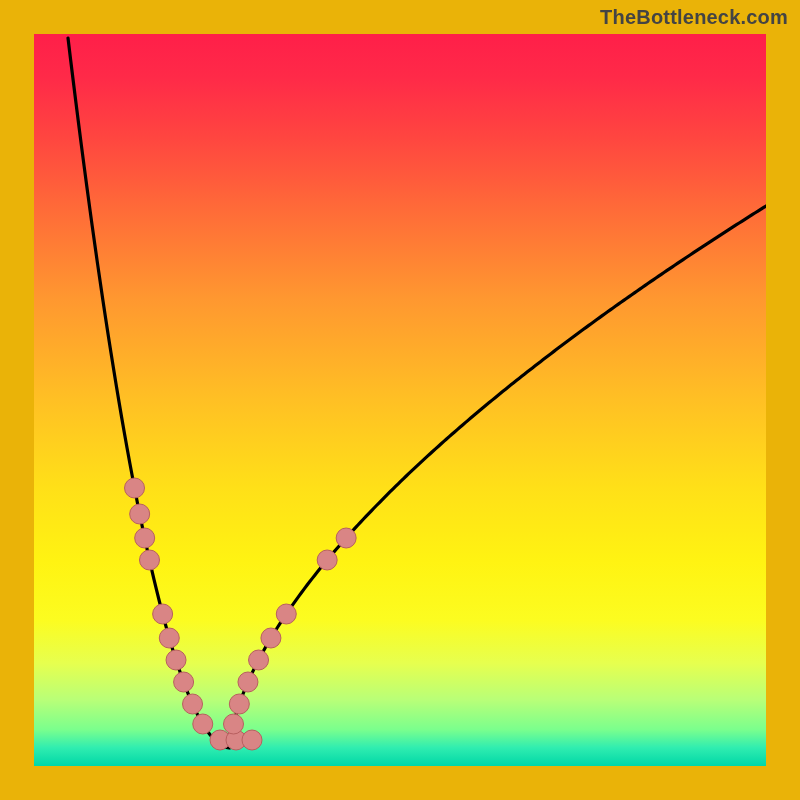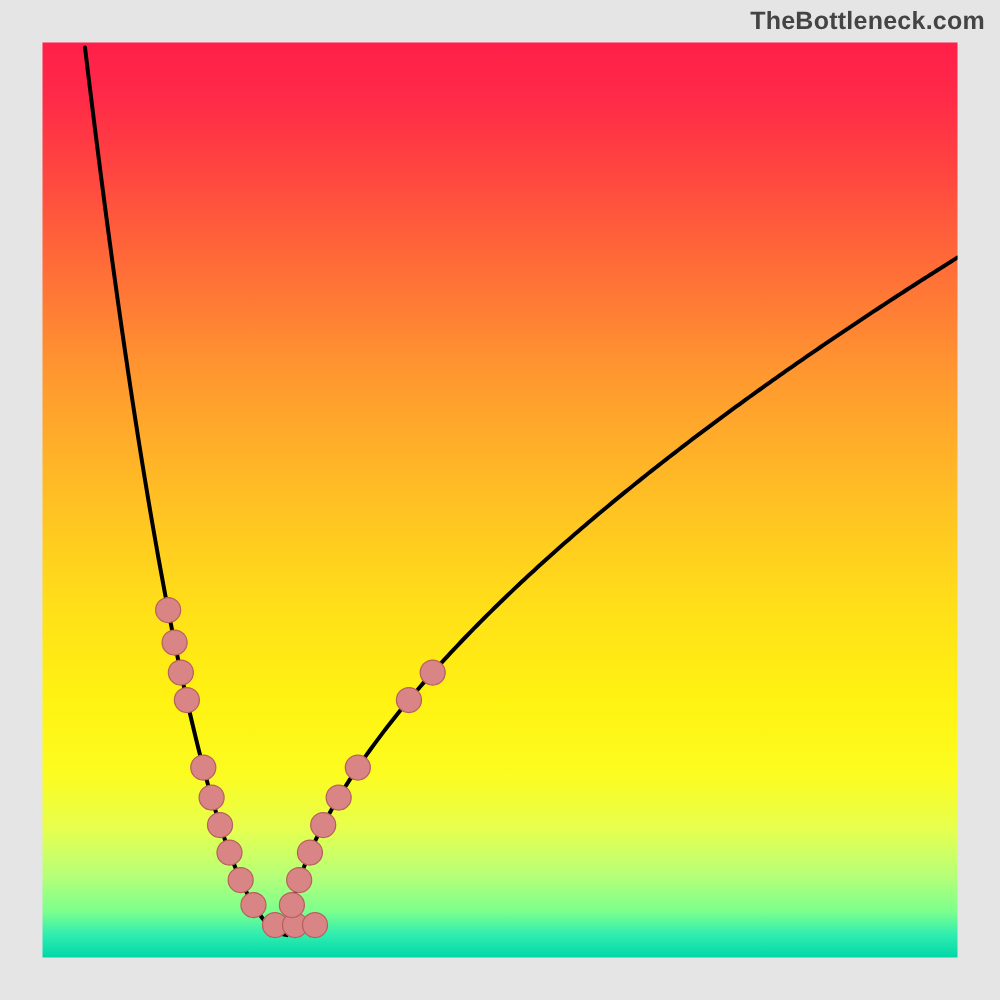--- a/index.html
+++ b/index.html
@@ -7,21 +7,21 @@
     padding: 0;
     width: 800px;
     height: 800px;
     overflow: hidden;
     background: #fff;
   }
   .stage {
     position: relative;
     width: 800px;
     height: 800px;
-    background: #e5e5e5;
+    background: #eab308;
   }
   .watermark {
     position: absolute;
     top: 6px;
     right: 12px;
     font-family: Arial, Helvetica, sans-serif;
     font-weight: 600;
     font-size: 20px;
     color: #444;
     letter-spacing: 0.2px;

